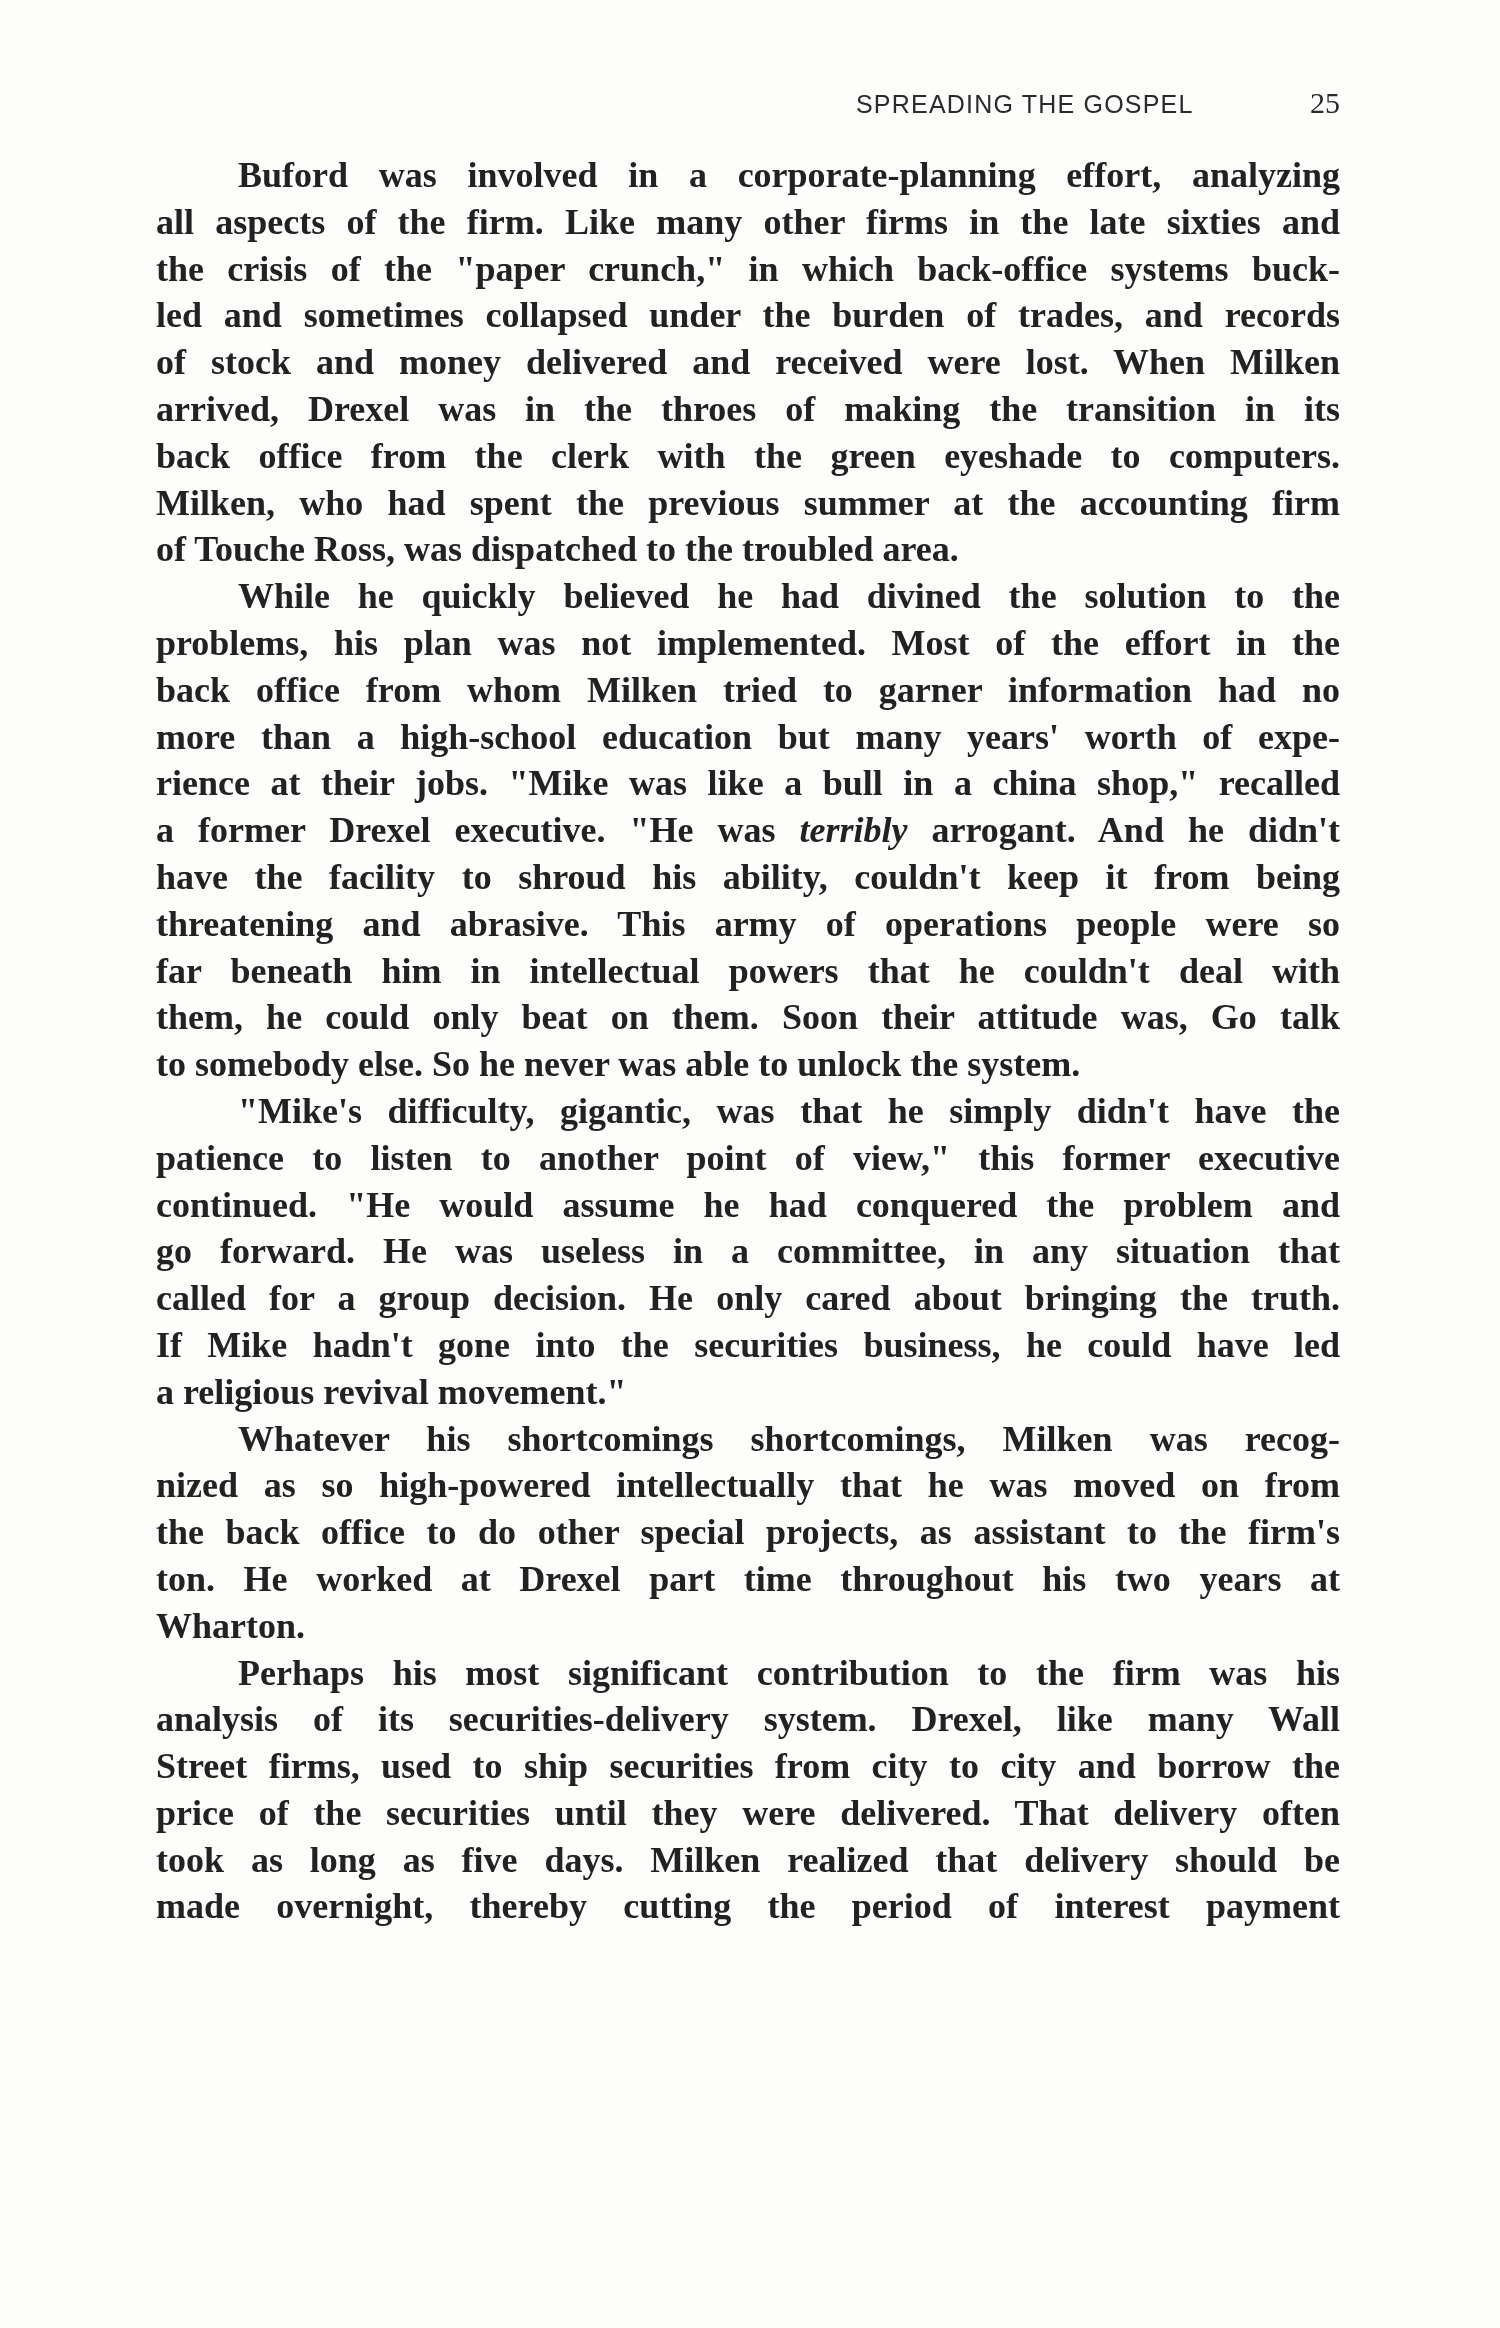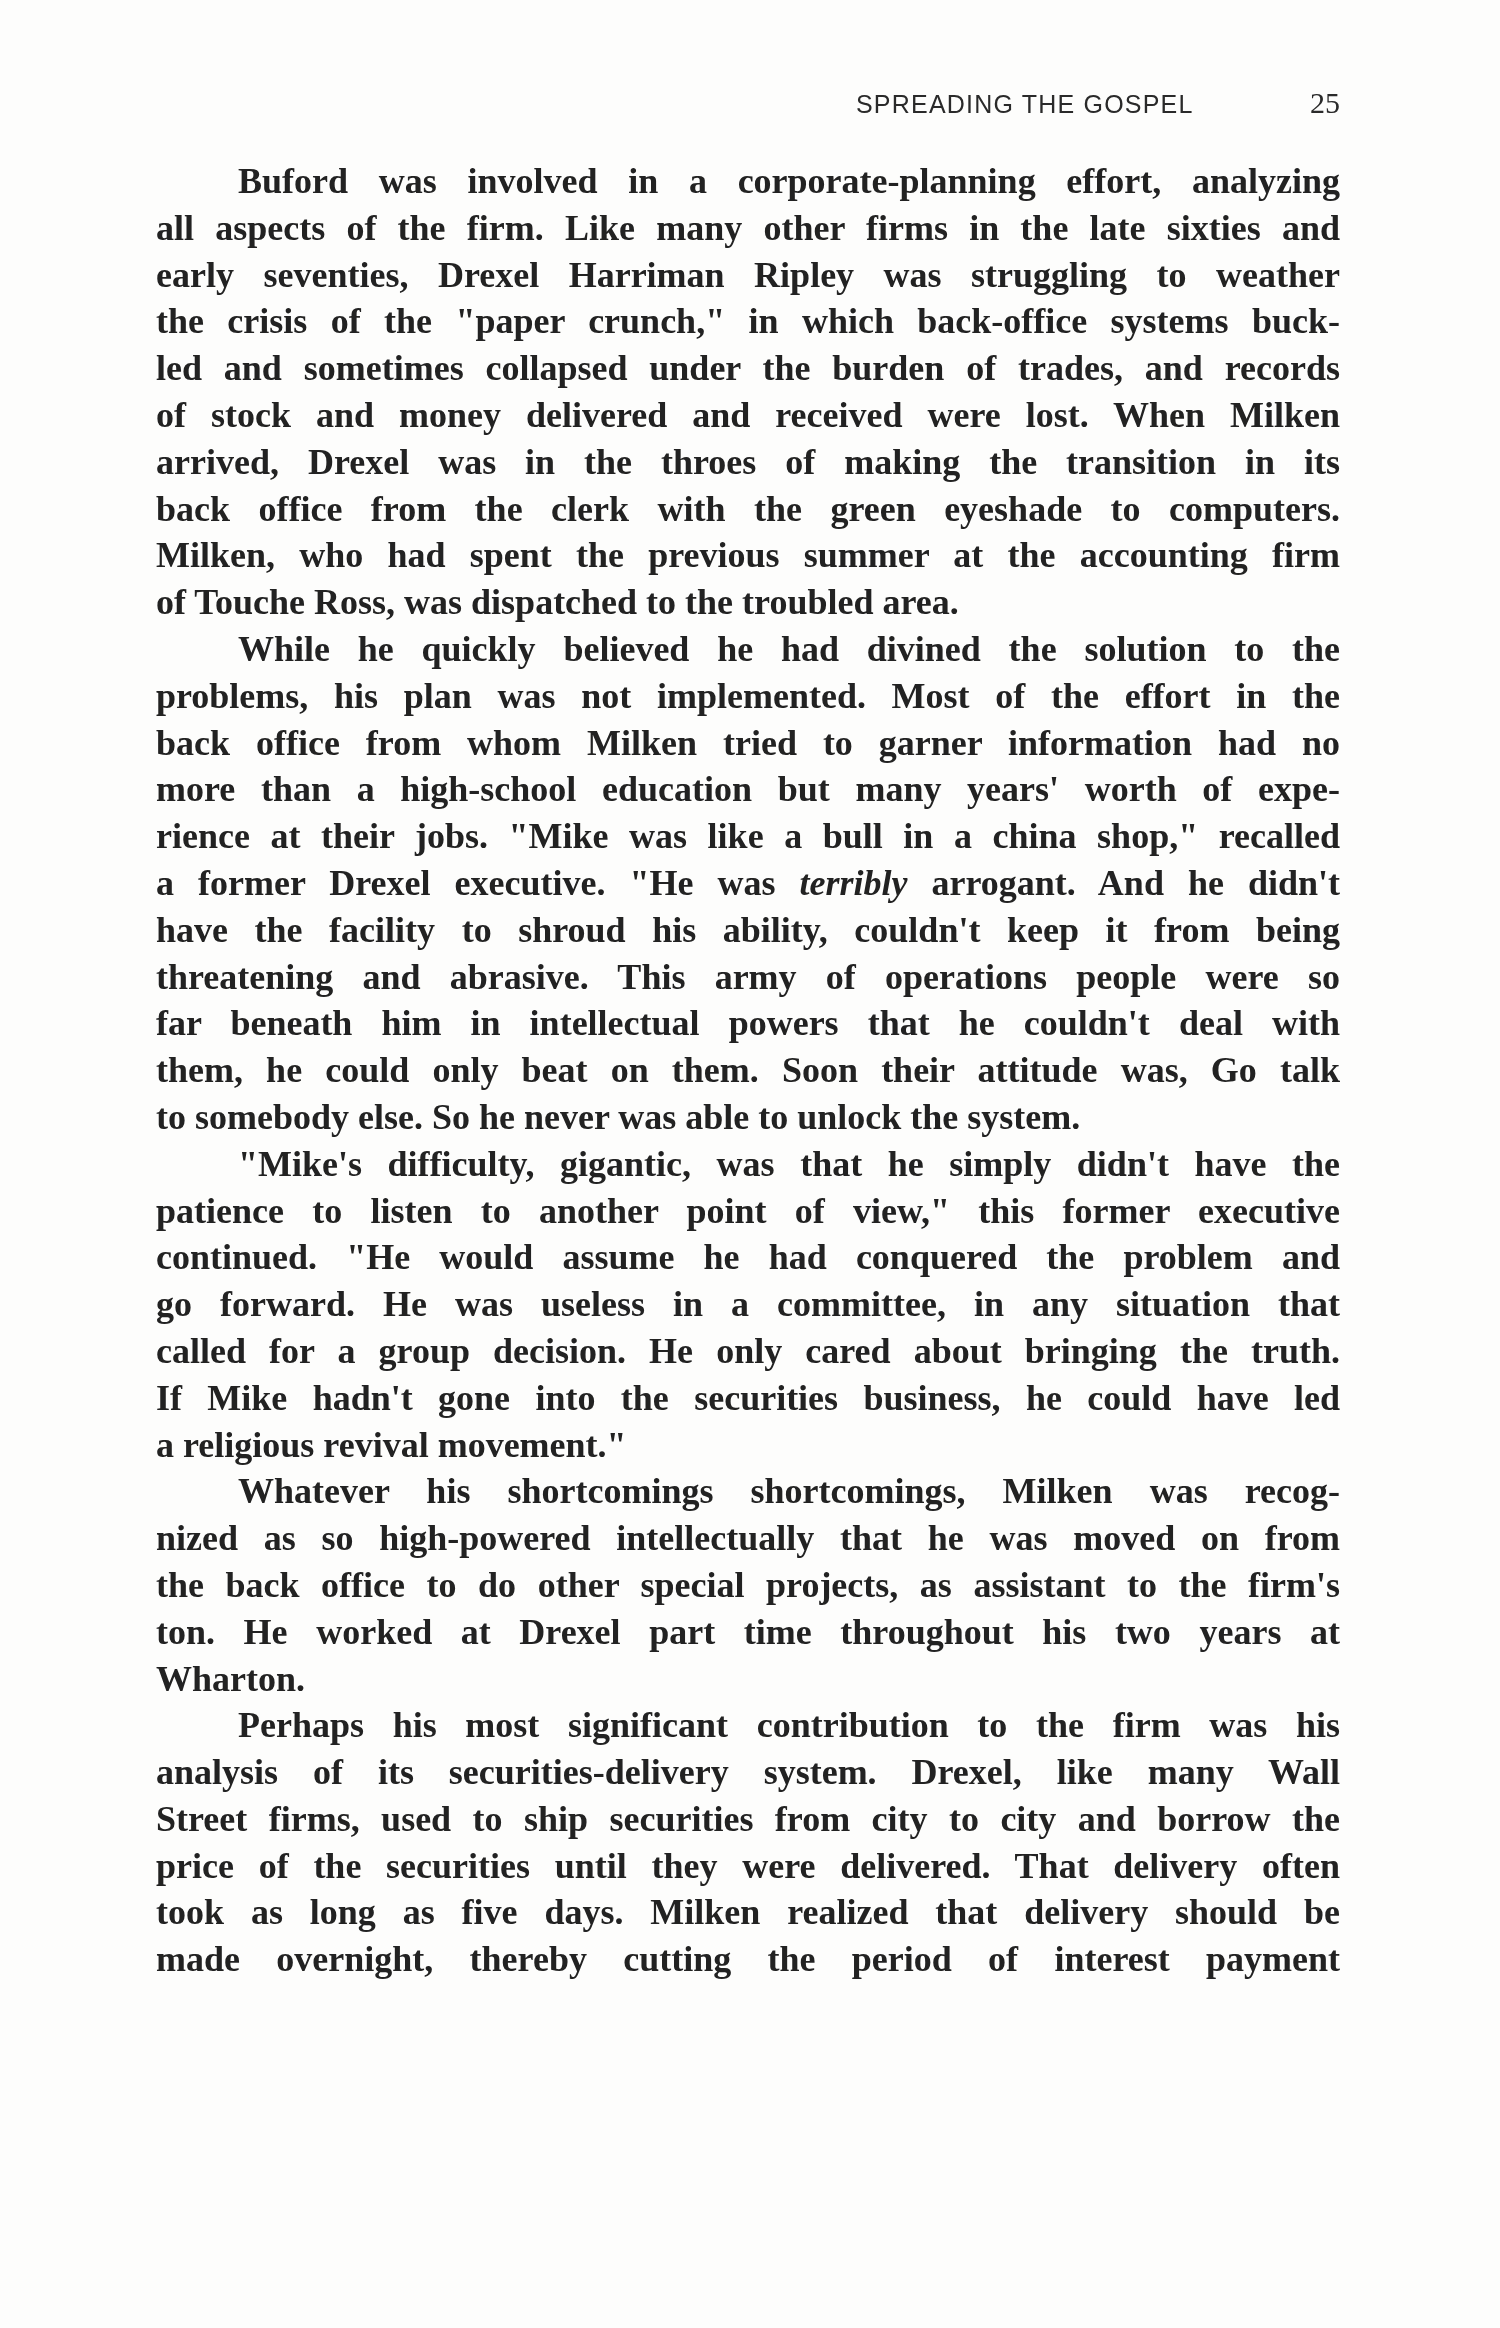--- a/index.html
+++ b/index.html
@@ -36,21 +36,21 @@
   .running-head .page-num {
     position: absolute;
     right: 0;
     top: 0;
     font-size: 30px;
     font-family: "Liberation Serif", "DejaVu Serif", serif;
   }
   .text-block {
     position: absolute;
     left: 156px;
-    top: 158px;
+    top: 152px;
     width: 1184px;
   }
   .para { margin: 0; padding: 0; }
   .line {
     display: block;
     height: 46.8px;
     line-height: 46.8px;
     font-size: 36px;
     font-weight: bold;
     white-space: nowrap;
@@ -68,21 +68,20 @@
 <div class="running-head">
   <span class="title">SPREADING THE GOSPEL</span>
   <span class="page-num">25</span>
 </div>
 
 <div class="text-block">
 
   <div class="para">
     <span class="line first">Buford was involved in a corporate-planning effort, analyzing</span>
     <span class="line">all aspects of the firm. Like many other firms in the late sixties and</span>
-    <span class="line">early seventies, Drexel Harriman Ripley was struggling to weather</span>
     <span class="line">the crisis of the "paper crunch," in which back-office systems buck-</span>
     <span class="line">led and sometimes collapsed under the burden of trades, and records</span>
     <span class="line">of stock and money delivered and received were lost. When Milken</span>
     <span class="line">arrived, Drexel was in the throes of making the transition in its</span>
     <span class="line">back office from the clerk with the green eyeshade to computers.</span>
     <span class="line">Milken, who had spent the previous summer at the accounting firm</span>
     <span class="line last">of Touche Ross, was dispatched to the troubled area.</span>
   </div>
 
   <div class="para">

